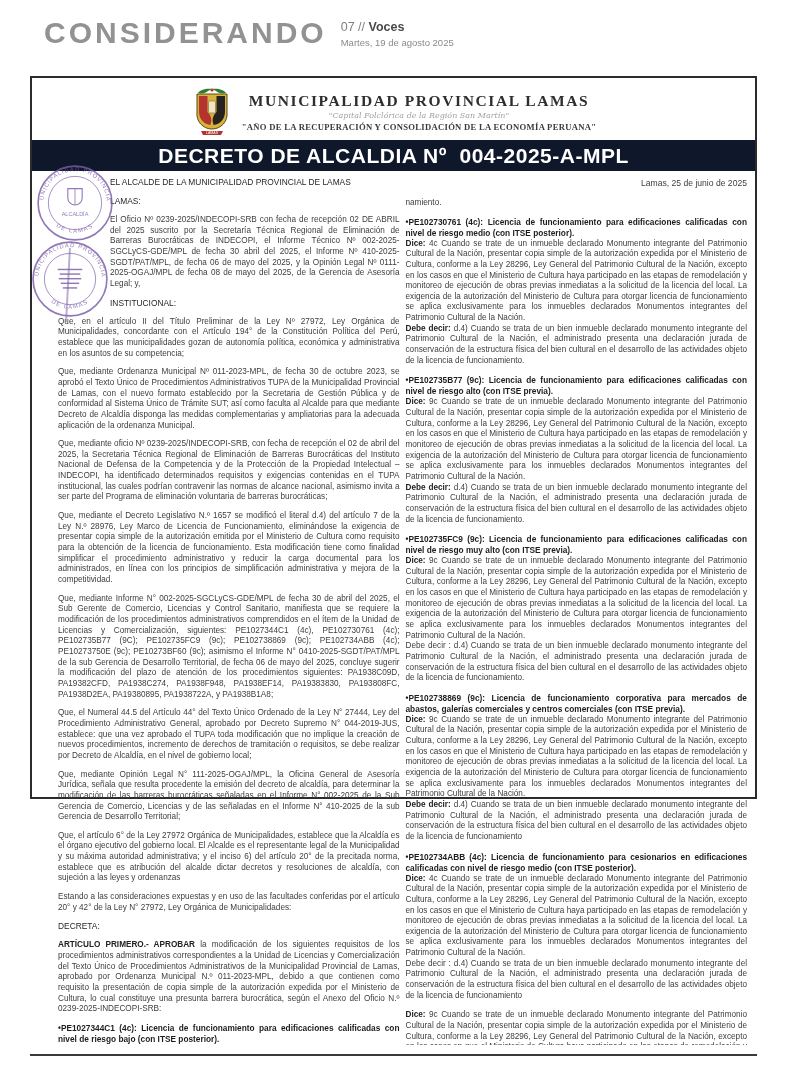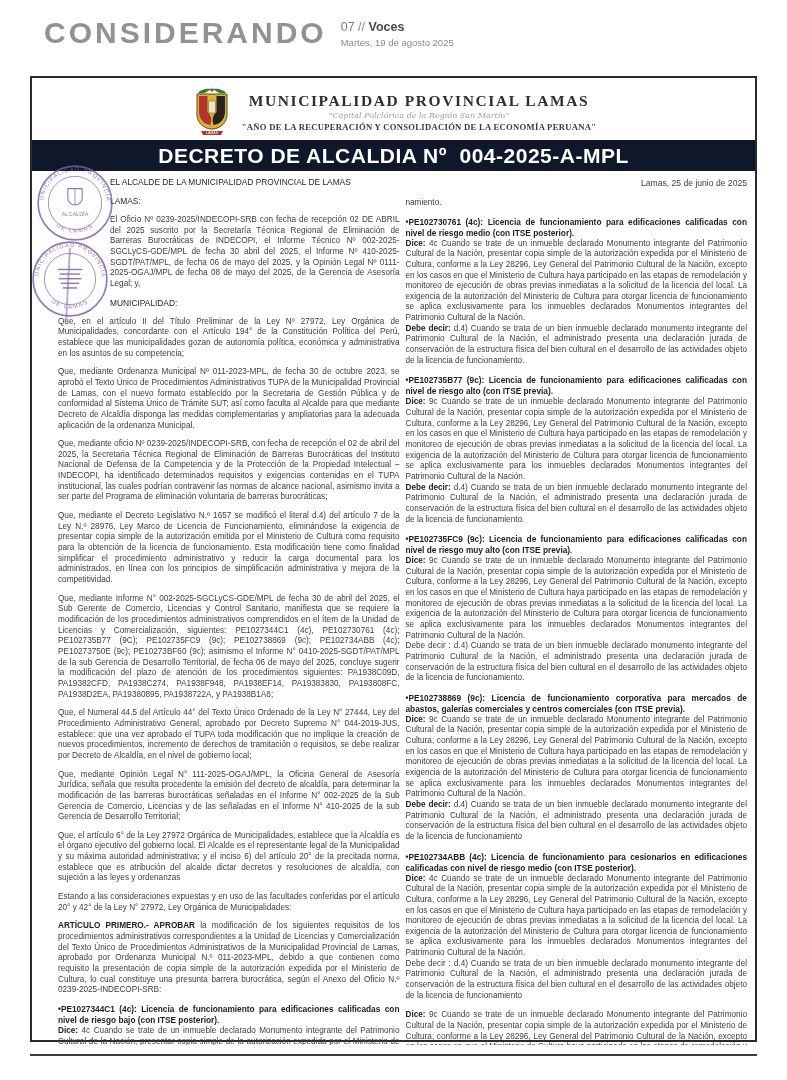--- a/index.html
+++ b/index.html
@@ -9,21 +9,21 @@
 
   
   .masthead{position:absolute;left:44px;top:18px;right:30px;display:flex;align-items:flex-start;}
   .mast-title{font-size:30px;font-weight:800;letter-spacing:3px;color:#929292;margin:0;line-height:1;}
   .mast-right{margin-left:14px;padding-top:3px;}
   .mast-line1{font-size:12.5px;color:#7f7f7f;line-height:1.1;}
   .mast-line1 strong{color:#4a4a4a;font-weight:700;}
   .mast-date{font-size:9.5px;color:#8a8a8a;margin-top:2px;}
 
   
-  .doc{position:absolute;left:30px;top:76px;width:727px;height:966px;border:2px solid #2b2b2b;
+  .doc{position:absolute;left:30px;top:76px;width:727px;height:723px;border:2px solid #2b2b2b;
        background:#fff;box-sizing:border-box;}
   .letterhead{height:57px;display:flex;justify-content:center;align-items:center;gap:9px;padding-top:5px;}
   .lh-text{text-align:center;}
   .muni{font-family:"Liberation Serif",serif;font-size:15.5px;letter-spacing:1.6px;color:#2e2e2e;font-weight:600;}
   .tagline{font-family:"DejaVu Serif",serif;font-style:italic;font-size:8px;color:#a2a2a2;margin-top:1px;}
   .motto{font-family:"Liberation Serif",serif;font-size:8.6px;font-weight:700;color:#3a3a3a;margin-top:2px;letter-spacing:.3px;}
 
   .banner{height:31px;background:#0f172a;color:#ffffff;display:flex;align-items:center;justify-content:center;}
   .banner span{font-size:21px;font-weight:800;letter-spacing:.5px;white-space:pre;}
 
@@ -84,30 +84,31 @@
 
     <div class="banner">
       <span>DECRETO DE ALCALDIA Nº  004-2025-A-MPL</span>
     </div>
 
     <div class="content">
       <div class="col" id="col-left">
           <p class="head indent">EL ALCALDE DE LA MUNICIPALIDAD PROVINCIAL DE LAMAS</p>
           <p class="head indent">LAMAS:</p>
           <p class="para indent">El Oficio Nº 0239-2025/INDECOPI-SRB con fecha de recepción 02 DE ABRIL del 2025 suscrito por la Secretaría Técnica Regional de Eliminación de Barreras Burocráticas de INDECOPI, el Informe Técnico Nº 002-2025-SGCLyCS-GDE/MPL de fecha 30 abril del 2025, el Informe Nº 410-2025-SGDT/PAT/MPL, de fecha 06 de mayo del 2025, y la Opinión Legal Nº 0111-2025-OGAJ/MPL de fecha 08 de mayo del 2025, de la Gerencia de Asesoría Legal; y,</p>
-          <p class="head indent">MUNICIPALIDAD:</p>
+          <p class="head indent">INSTITUCIONAL:</p>
           <p class="para">Que, en el artículo II del Título Preliminar de la Ley Nº 27972, Ley Orgánica de Municipalidades, concordante con el Artículo 194° de la Constitución Política del Perú, establece que las municipalidades gozan de autonomía política, económica y administrativa en los asuntos de su competencia;</p>
           <p class="para">Que, mediante Ordenanza Municipal Nº 011-2023-MPL, de fecha 30 de octubre 2023, se aprobó el Texto Único de Procedimientos Administrativos TUPA de la Municipalidad Provincial de Lamas, con el nuevo formato establecido por la Secretaria de Gestión Pública y de conformidad al Sistema Único de Trámite SUT; así como faculta al Alcalde para que mediante Decreto de Alcaldía disponga las medidas complementarias y ampliatorias para la adecuada aplicación de la ordenanza Municipal.</p>
           <p class="para">Que, mediante oficio Nº 0239-2025/INDECOPI-SRB, con fecha de recepción el 02 de abril del 2025, la Secretaria Técnica Regional de Eliminación de Barreras Burocráticas del Instituto Nacional de Defensa de la Competencia y de la Protección de la Propiedad Intelectual – INDECOPI, ha identificado determinados requisitos y exigencias contenidas en el TUPA institucional, las cuales podrían contravenir las normas de alcance nacional, asimismo invita a ser parte del Programa de eliminación voluntaria de barreras burocráticas;</p>
           <p class="para">Que, mediante el Decreto Legislativo N.º 1657 se modificó el literal d.4) del artículo 7 de la Ley N.º 28976, Ley Marco de Licencia de Funcionamiento, eliminándose la exigencia de presentar copia simple de la autorización emitida por el Ministerio de Cultura como requisito para la obtención de la licencia de funcionamiento. Esta modificación tiene como finalidad simplificar el procedimiento administrativo y reducir la carga documental para los administrados, en línea con los principios de simplificación administrativa y mejora de la competitividad.</p>
           <p class="para">Que, mediante Informe N° 002-2025-SGCLyCS-GDE/MPL de fecha 30 de abril del 2025, el Sub Gerente de Comercio, Licencias y Control Sanitario, manifiesta que se requiere la modificación de los procedimientos administrativos comprendidos en el ítem de la Unidad de Licencias y Comercialización, siguientes: PE1027344C1 (4c), PE102730761 (4c); PE102735B77 (9C); PE102735FC9 (9c); PE102738869 (9c); PE102734ABB (4c); PE10273750E (9c); PE10273BF60 (9c); asimismo el Informe N° 0410-2025-SGDT/PAT/MPL de la sub Gerencia de Desarrollo Territorial, de fecha 06 de mayo del 2025, concluye sugerir la modificación del plazo de atención de los procedimientos siguientes: PA1938C09D, PA19382CFD, PA1938C274, PA1938F948, PA1938EF14, PA19383830, PA193808FC, PA1938D2EA, PA19380895, PA1938722A, y PA1938B1A8;</p>
           <p class="para">Que, el Numeral 44.5 del Artículo 44° del Texto Único Ordenado de la Ley N° 27444, Ley del Procedimiento Administrativo General, aprobado por Decreto Supremo N° 044-2019-JUS, establece: que una vez aprobado el TUPA toda modificación que no implique la creación de nuevos procedimientos, incremento de derechos de tramitación o requisitos, se debe realizar por Decreto de Alcaldía, en el nivel de gobierno local;</p>
           <p class="para">Que, mediante Opinión Legal N° 111-2025-OGAJ/MPL, la Oficina General de Asesoría Jurídica, señala que resulta procedente la emisión del decreto de alcaldía, para determinar la modificación de las barreras burocráticas señaladas en el Informe N° 002-2025 de la Sub Gerencia de Comercio, Licencias y de las señaladas en el Informe N° 410-2025 de la sub Gerencia de Desarrollo Territorial;</p>
           <p class="para">Que, el artículo 6° de la Ley 27972 Orgánica de Municipalidades, establece que la Alcaldía es el órgano ejecutivo del gobierno local. El Alcalde es el representante legal de la Municipalidad y su máxima autoridad administrativa; y el inciso 6) del artículo 20° de la precitada norma, establece que es atribución del alcalde dictar decretos y resoluciones de alcaldía, con sujeción a las leyes y ordenanzas</p>
           <p class="para">Estando a las consideraciones expuestas y en uso de las facultades conferidas por el artículo 20° y 42° de la Ley N° 27972, Ley Orgánica de Municipalidades:</p>
+          <p class="head">DECRETA:</p>
           <p class="para"><strong>ARTÍCULO PRIMERO.- APROBAR</strong> la modificación de los siguientes requisitos de los procedimientos administrativos correspondientes a la Unidad de Licencias y Comercialización del Texto Único de Procedimientos Administrativos de la Municipalidad Provincial de Lamas, aprobado por Ordenanza Municipal N.º 011-2023-MPL, debido a que contienen como requisito la presentación de copia simple de la autorización expedida por el Ministerio de Cultura, lo cual constituye una presunta barrera burocrática, según el Anexo del Oficio N.º 0239-2025-INDECOPI-SRB:</p>
           <div class="item">
             <p class="item-head">•PE1027344C1 (4c): Licencia de funcionamiento para edificaciones calificadas con nivel de riesgo bajo (con ITSE posterior).</p>
             <p class="para"><strong>Dice:</strong> 4c Cuando se trate de un inmueble declarado Monumento integrante del Patrimonio Cultural de la Nación, presentar copia simple de la autorización expedida por el Ministerio de Cultura, conforme a la Ley 28296, Ley General del Patrimonio Cultural de la Nación, excepto en los casos en que el Ministerio de Cultura haya participado en las etapas de remodelación y monitoreo de ejecución de obras previas inmediatas a la solicitud de la licencia del local. La exigencia de la autorización del Ministerio de Cultura para otorgar licencia de funcionamiento se aplica exclusivamente para los inmuebles declarados Monumentos integrantes del Patrimonio Cultural de la Nación.</p>
           </div>
         </div>
       <div class="col" id="col-right">
           <p class="date-line">Lamas, 25 de junio de 2025</p>
           <p class="para">namiento.</p>
           <div class="item">

